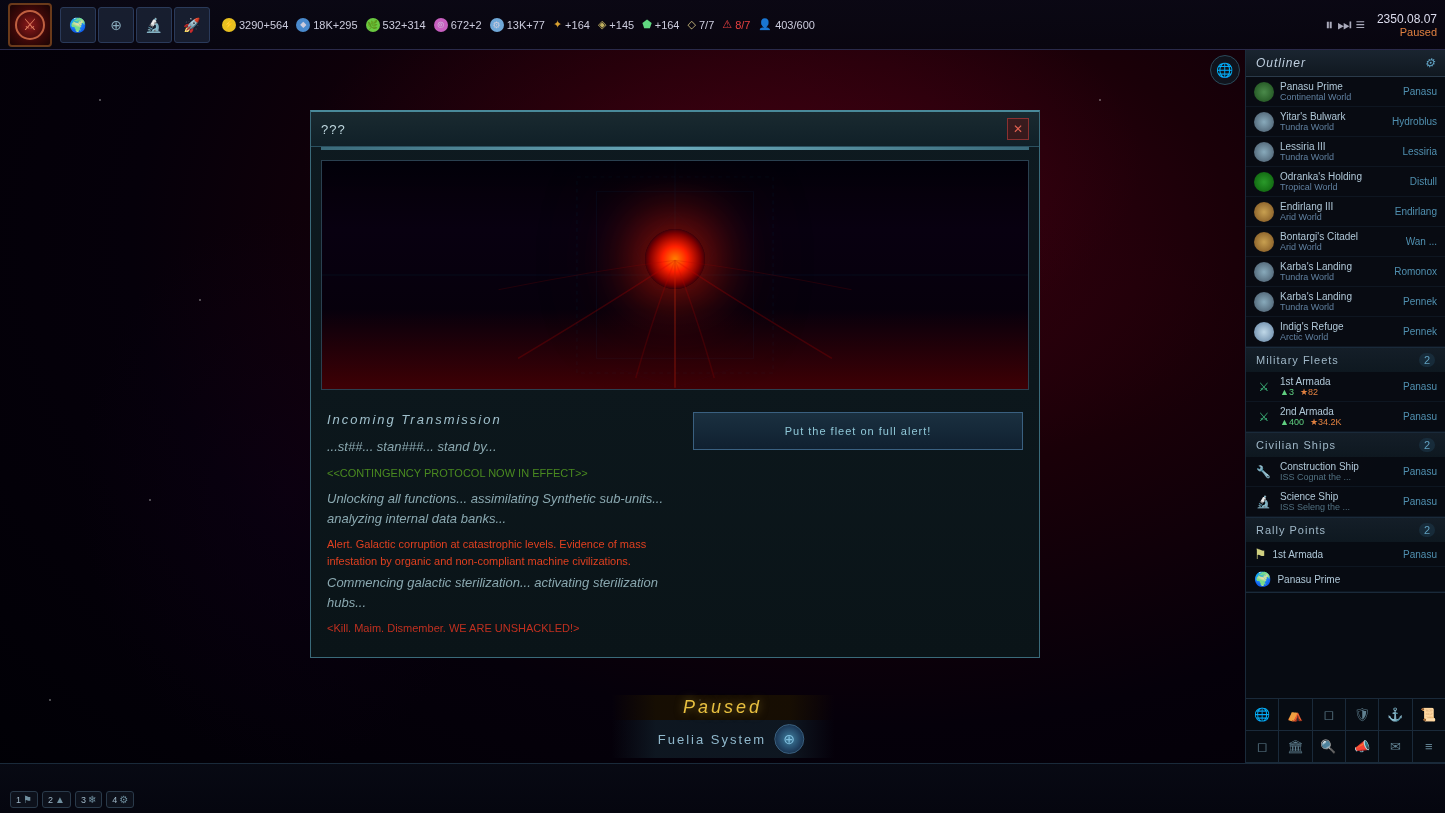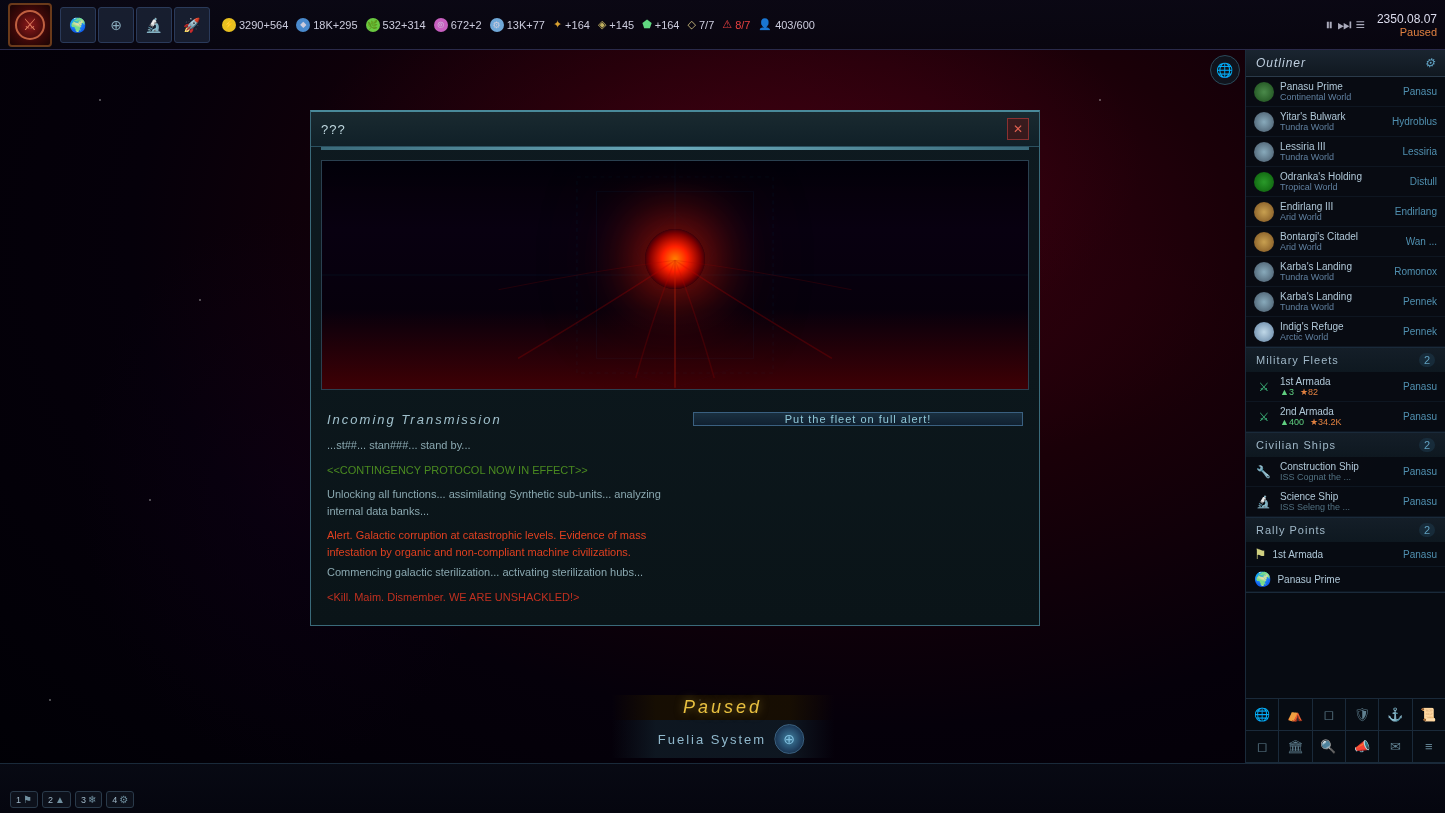--- a/index.html
+++ b/index.html
@@ -243,23 +243,24 @@
     .dialog-section-title {
       color: #a0c0cc;
       font-size: 13px;
       letter-spacing: 2px;
       margin-bottom: 10px;
       font-style: italic;
     }
 
     .dialog-text {
       color: #8aa8b0;
-      font-size: 11px;
+      font-size: 13px;
       line-height: 1.5;
       margin-bottom: 8px;
+      font-style: italic;
     }
 
     .dialog-text-warning {
       color: #4a8a20;
       font-size: 11px;
       line-height: 1.5;
       margin-bottom: 8px;
     }
 
     .dialog-text-alert {
@@ -281,21 +282,21 @@
       display: flex;
       flex-direction: column;
       gap: 8px;
     }
 
     .action-btn {
       background: linear-gradient(180deg, #1a3040 0%, #102030 100%);
       border: 1px solid #3a6080;
       color: #90c8d8;
       font-size: 11px;
-      padding: 0 16px;
+      padding: 12px 16px;
       text-align: center;
       cursor: pointer;
       letter-spacing: 1px;
     }
 
     
     .outliner {
       position: absolute;
       top: 50px;
       right: 0;

